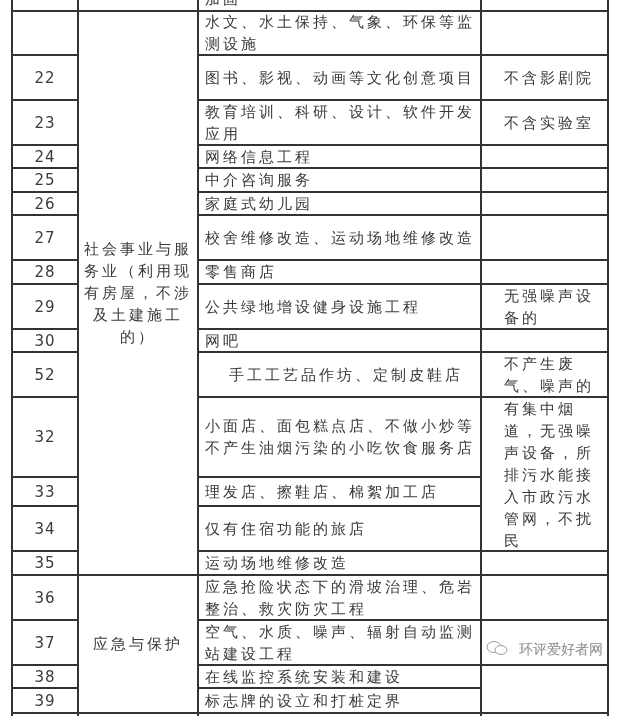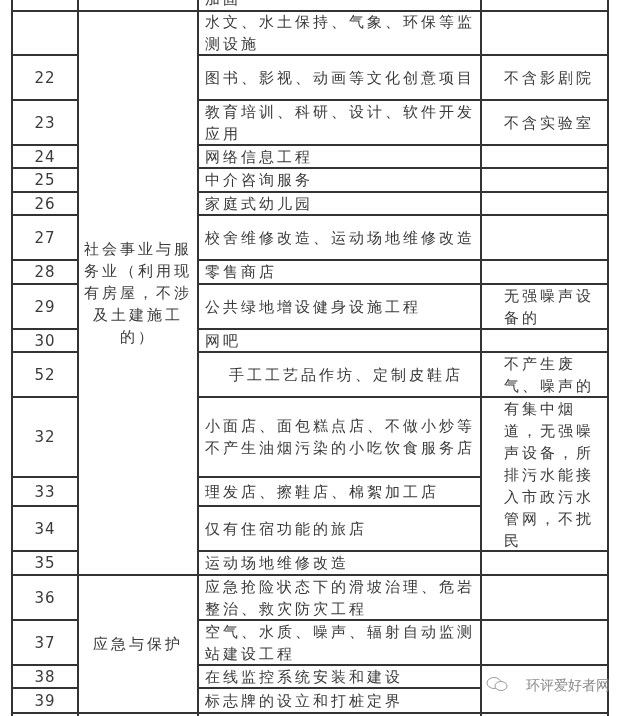--- a/index.html
+++ b/index.html
@@ -5,21 +5,21 @@
   html,body{margin:0;padding:0;background:#fff;}
   body{width:640px;height:716px;overflow:hidden;position:relative;font-family:"DejaVu Sans",sans-serif;color:#333;}
   .tbl{position:absolute;left:0;top:0;width:640px;height:716px;}
   .line-h{position:absolute;height:2px;background:#333;}
   .line-v{position:absolute;width:2px;background:#333;}
   .cell{position:absolute;display:flex;align-items:center;box-sizing:border-box;font-size:15px;line-height:22px;letter-spacing:3px;color:#3a3a3a;}
   .num{justify-content:center;letter-spacing:1px;font-size:15px;}
   .item{padding-left:6px;}
   .note{padding-left:22px;padding-right:4px;}
   .cat{justify-content:center;text-align:center;padding:0 2px;letter-spacing:3px;}
-  .watermark{position:absolute;left:486px;top:676px;font-size:14px;color:#8a8a8a;display:flex;align-items:center;gap:18px;letter-spacing:0;}
+  .watermark{position:absolute;left:486px;top:640px;font-size:14px;color:#8a8a8a;display:flex;align-items:center;gap:11px;letter-spacing:0;}
 </style>
 </head>
 <body>
 
 <div class="tbl">
 
   <div class="line-v" style="left:11px;top:0;height:716px;"></div>
   <div class="line-v" style="left:77px;top:0;height:716px;"></div>
   <div class="line-v" style="left:197px;top:0;height:716px;"></div>
   <div class="line-v" style="left:480px;top:0;height:716px;"></div>

